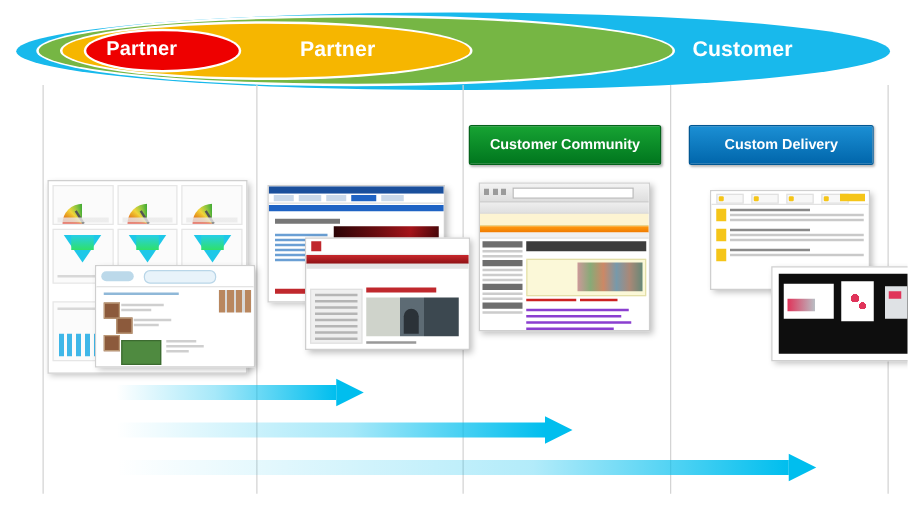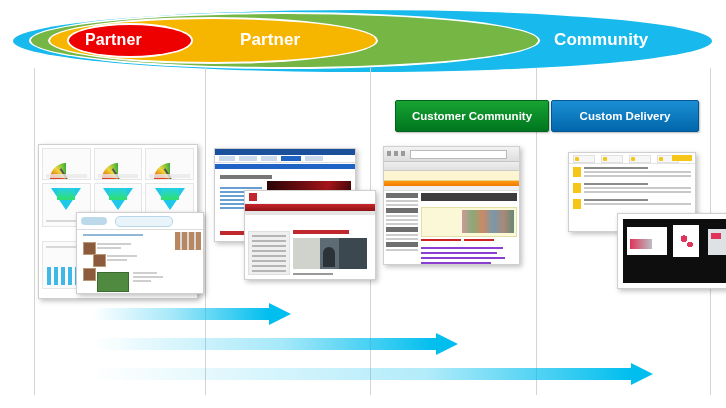--- a/index.html
+++ b/index.html
@@ -29,21 +29,21 @@
 
   
   .chip{position:absolute;border-radius:2px;display:flex;align-items:center;
         justify-content:center;text-align:center;color:#fff;font-weight:700;
         font-size:11.5px;line-height:13px;box-shadow:1px 1px 2px rgba(0,0,0,.28);}
   .chip span{display:block;}
   .chip-red{left:35px;top:92px;width:158px;height:44px;
             background:linear-gradient(#e8413d,#c21d20);border:1px solid #a81719;}
   .chip-org{left:216px;top:92px;width:143px;height:44px;
             background:linear-gradient(#e08c00,#9c5a02);border:1px solid #8a5002;}
-  .chip-grn{left:395px;top:100px;width:152px;height:30px;
+  .chip-grn{left:375px;top:100px;width:152px;height:30px;
             background:linear-gradient(#17a333,#00761e);border:1px solid #04631b;}
   .chip-blu{left:551px;top:100px;width:146px;height:30px;
             background:linear-gradient(#1b8fd4,#0166ab);border:1px solid #015793;}
 
   
   .thumb{position:absolute;background:#fff;border:1px solid #cfcfcf;
          box-shadow:2px 2px 5px rgba(0,0,0,.25);overflow:hidden;}
 
   
   .dash{left:38px;top:144px;width:152px;height:147px;padding:3px;}
@@ -197,21 +197,21 @@
 <div id="stage">
 
   <div class="ellipse-band">
     <div class="ell ell-anon"></div>
     <div class="ell ell-cust"></div>
     <div class="ell ell-part"></div>
     <div class="ell ell-int"></div>
 
     <div class="ell-label lbl-internal">Partner</div>
     <div class="ell-label lbl-partner">Partner</div>
-    <div class="ell-label lbl-anonymous">Community</div>
+    <div class="ell-label lbl-anonymous">Customer</div>
   </div>
 
   <div class="col-divider" style="left:34px"></div>
   <div class="col-divider" style="left:205px"></div>
   <div class="col-divider" style="left:370px"></div>
   <div class="col-divider" style="left:536px"></div>
   <div class="col-divider" style="left:710px"></div>
 
 
 

